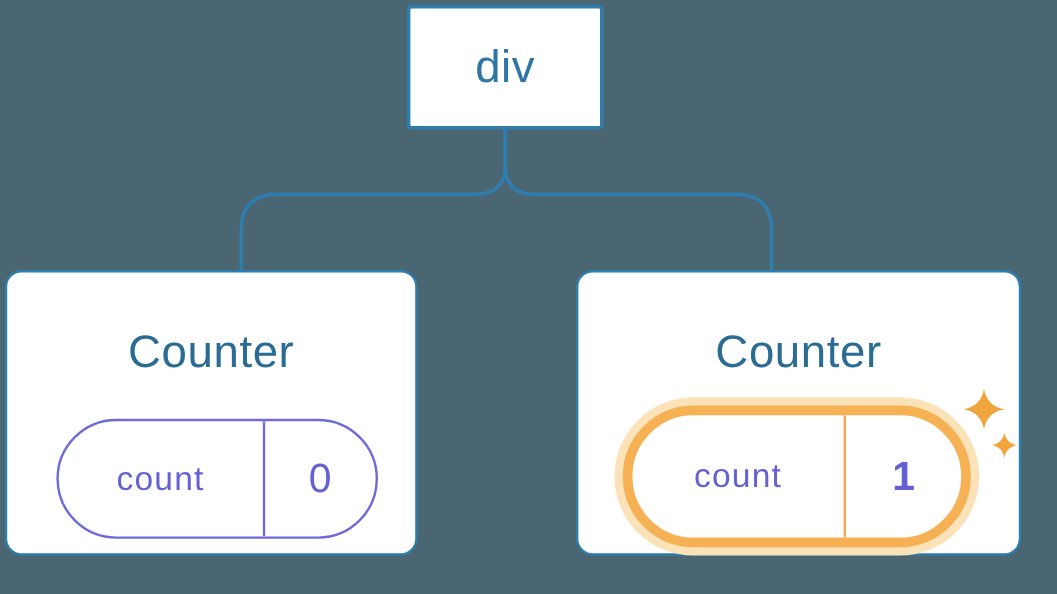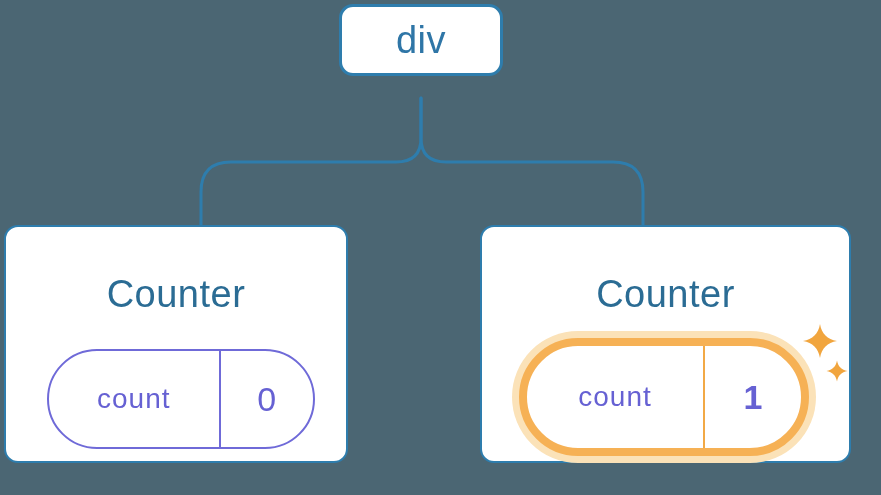--- a/index.html
+++ b/index.html
@@ -35,24 +35,24 @@
   }
   .connector path {
     fill: none;
     stroke: var(--line-blue);
     stroke-width: 3;
     stroke-linecap: round;
   }
   .node-root {
     position: absolute;
     left: 339px; top: 4px;
-    width: 164px; height: 72px;
+    width: 164px; height: 104px;
     background: var(--node-bg);
     border: 3px solid var(--line-blue);
-    border-radius: 14px;
+    border-radius: 4px;
     display: flex; align-items: center; justify-content: center;
     z-index: 2;
   }
   .node-root-label {
     font-size: 38px;
     color: var(--node-text);
     letter-spacing: 0.5px;
   }
   .card {
     position: absolute;

